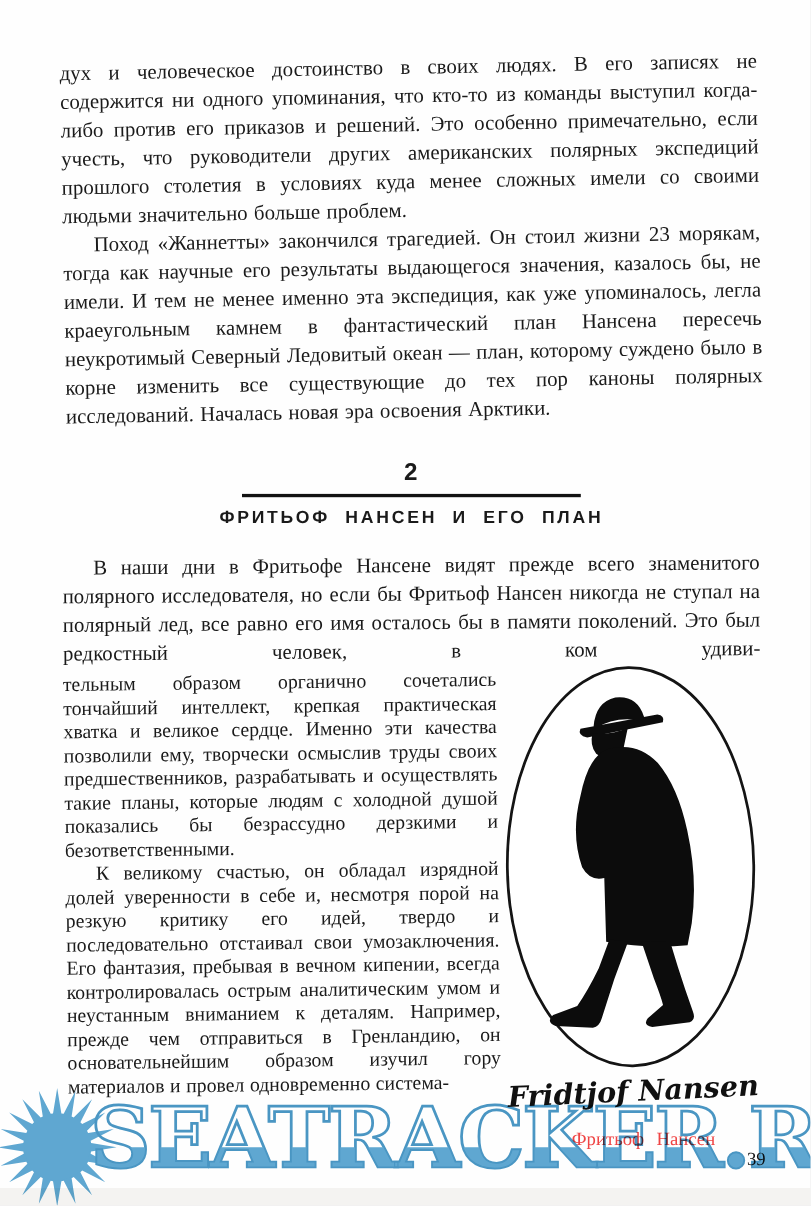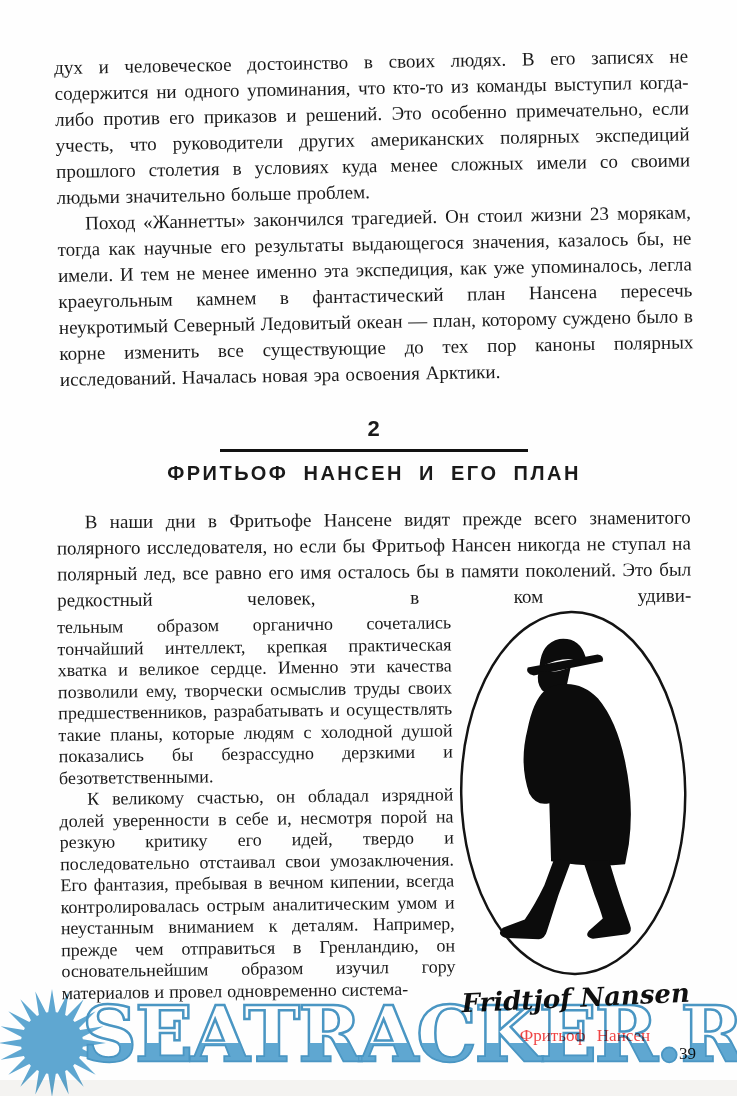--- a/index.html
+++ b/index.html
@@ -15,21 +15,21 @@
     word-spacing:1px;
   }
   .indent{ text-indent:28px; }
   .tilt-a{ transform:rotate(-1.05deg); transform-origin:60% 50%; }
   .tilt-b{ transform:rotate(-0.45deg); }
   .tilt-c{ transform:rotate(-0.7deg); transform-origin:80% 0%; }
   .chapter{ text-align:center; margin-top:30px; margin-bottom:22px;
     font-family:"Liberation Sans","DejaVu Sans",sans-serif; }
   .chapter-number{ font-weight:bold; font-size:22px; letter-spacing:1px; }
   .chapter-rule{ width:308px; height:3px; background:#121212; margin:7px auto 10px auto; }
-  .chapter-title{ font-weight:bold; font-size:20px; letter-spacing:2.5px; word-spacing:7px; }
+  .chapter-title{ font-weight:bold; font-size:16px; letter-spacing:2.5px; word-spacing:7px; }
   .p3a{ text-align-last:justify; }
   .columns{ display:flex; margin-top:0; }
   .col-text{ width:394px; }
   .col-text .para{ font-size:18px; line-height:21.5px; word-spacing:0.5px; }
   .col-figure{ width:240px; margin-left:0; flex:none; position:relative; margin-top:-6px; }
   .figure-svg{ display:block; }
   .signature{
     font-family:"DejaVu Serif","Liberation Serif",serif;
     font-style:italic; font-weight:bold; font-size:26px;
     text-align:center; transform:rotate(-2deg); margin-top:2px;

